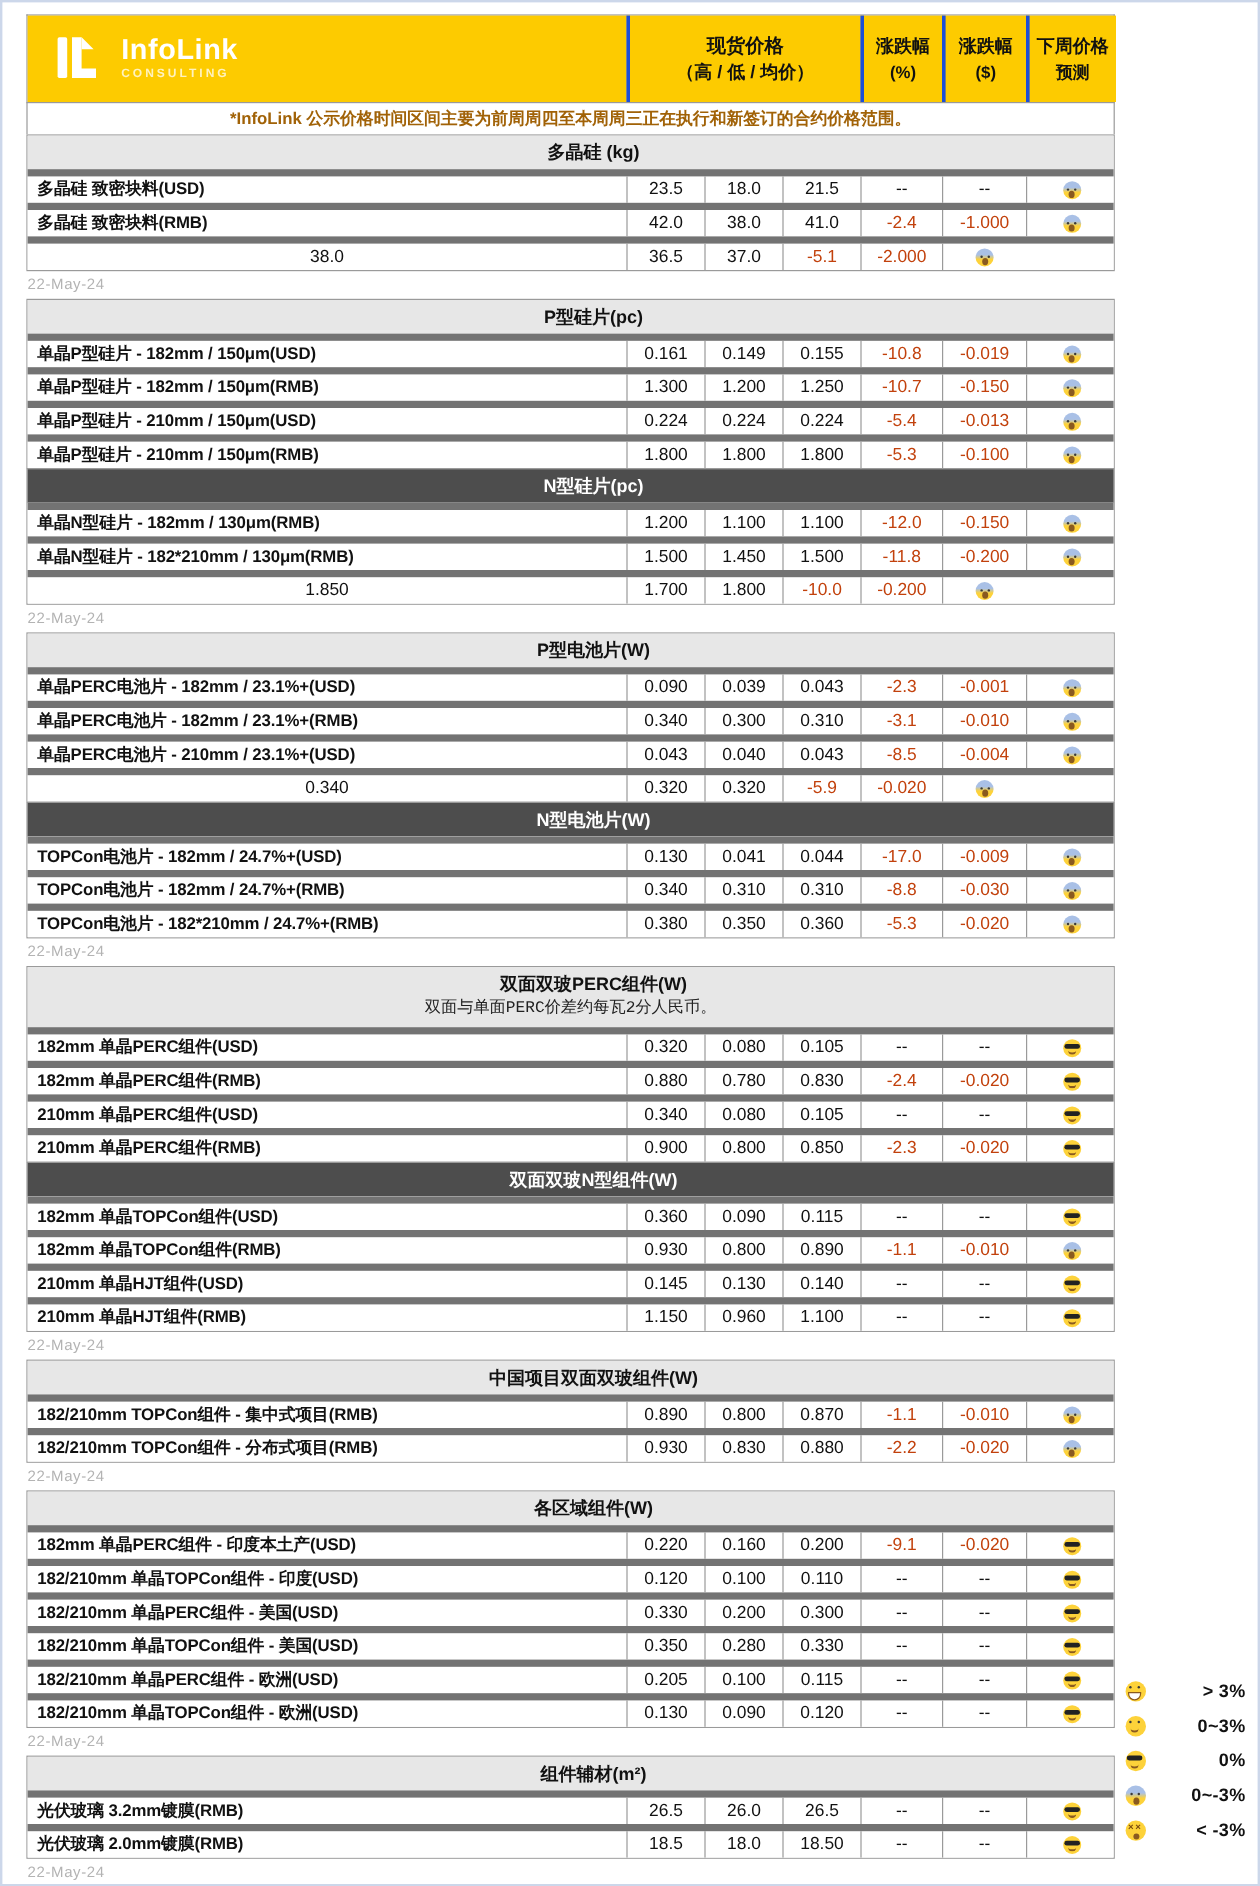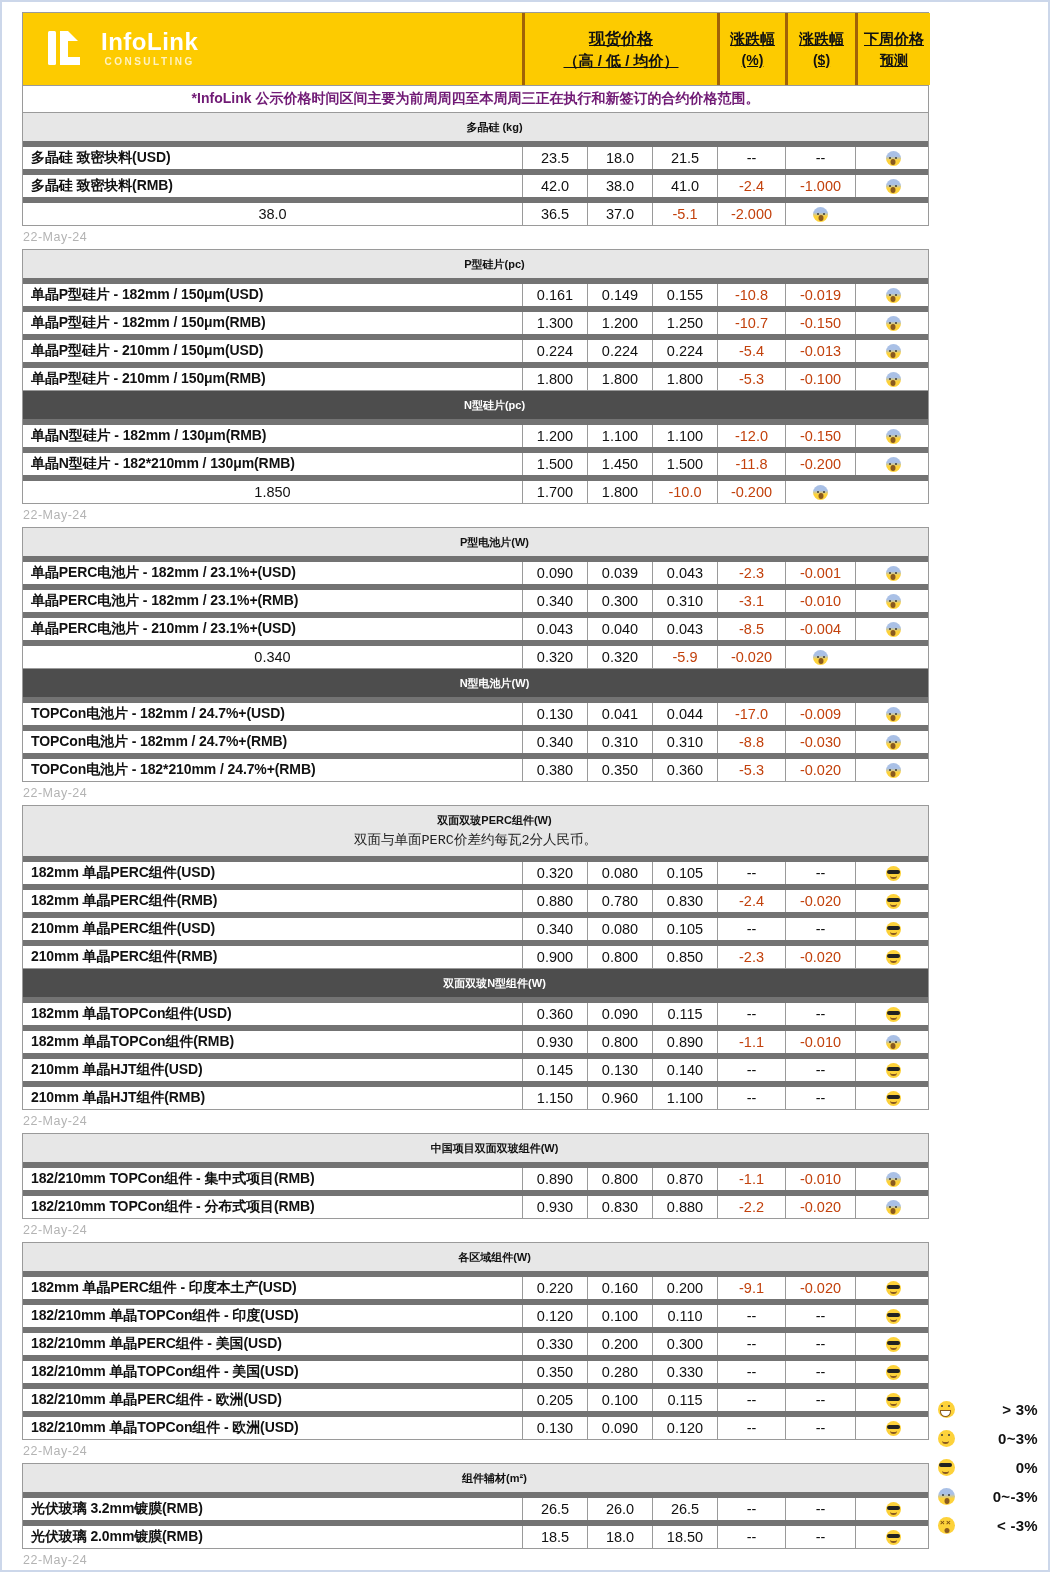--- a/index.html
+++ b/index.html
@@ -16,42 +16,42 @@
   
   .top-header{
     display:grid;
     grid-template-columns:499px 195px 68px 70px 75px;
     border:1px solid #9a9a9a; border-bottom:none;
     background:#fff;
   }
   .hcell{
     background:#fdcb00; height:72px;
     display:flex; flex-direction:column; align-items:center; justify-content:center;
-    font-weight:bold; color:#111; text-align:center; line-height:1.45;
+    font-weight:bold; color:#111; text-align:left; line-height:1.45;
   }
-  .hcell + .hcell{ border-left:3px solid #a16207;text-decoration:underline; }
+  .hcell + .hcell{ border-left:3px solid #1d4ed8; }
   .hcell .l1{ font-size:16px; }
   .hcell .l2{ font-size:15px; }
   .hcell.small .l1{ font-size:15px; }
   .hcell.small .l2{ font-size:14px; }
   .logo-cell{ flex-direction:row; justify-content:flex-start; gap:12px; padding-left:22px; }
   .logo-mark{ width:44px; height:44px; }
   .logo-text .brand{ color:#fff; font-size:24px; font-weight:bold; letter-spacing:.5px; line-height:1.1; display:block; }
   .logo-text .sub{ color:rgba(255,255,255,.75); font-size:10px; font-weight:bold; letter-spacing:2.5px; display:block; }
   .note-row{
     border:1px solid #9a9a9a; border-bottom:none;
     height:27px; display:flex; align-items:center; justify-content:center;
-    font-size:14px; font-weight:bold; color:#701a75; background:#fff;
+    font-size:14px; font-weight:bold; color:#a16207; background:#fff;
   }
 
   
   .tbl{ border:1px solid #9a9a9a; background:#fff; }
   .tbl.merge{ margin-top:-1px; }
   .sec-head{ background:#e7e7e7; text-align:center; padding:5px 0 4px; }
-  .sec-head .t{ font-size:11px; font-weight:bold; color:#111; line-height:19px;padding-left:38px; }
+  .sec-head .t{ font-size:15px; font-weight:bold; color:#111; line-height:19px;padding-left:38px; }
   .sec-head .n{ font-size:13.5px; font-weight:normal; color:#222; line-height:22px;font-family:Liberation Mono, monospace; }
   .tbl.dark .sec-head{ background:#4d4d4d; }
   .tbl.dark .sec-head .t{ color:#fff; }
   .prow{
     display:grid; grid-template-columns:499px 65px 65px 65px 68px 70px 75px;
     border-top:6px solid #737373; height:28px; background:#fff;
   }
   .c{ display:flex; align-items:center; justify-content:center; font-size:14.5px; color:#111; }
   .c + .c{ border-left:1px solid #9a9a9a; }
   .c.name{ justify-content:flex-start; padding-left:8px; font-weight:600; font-size:14px; letter-spacing:-0.1px; }

